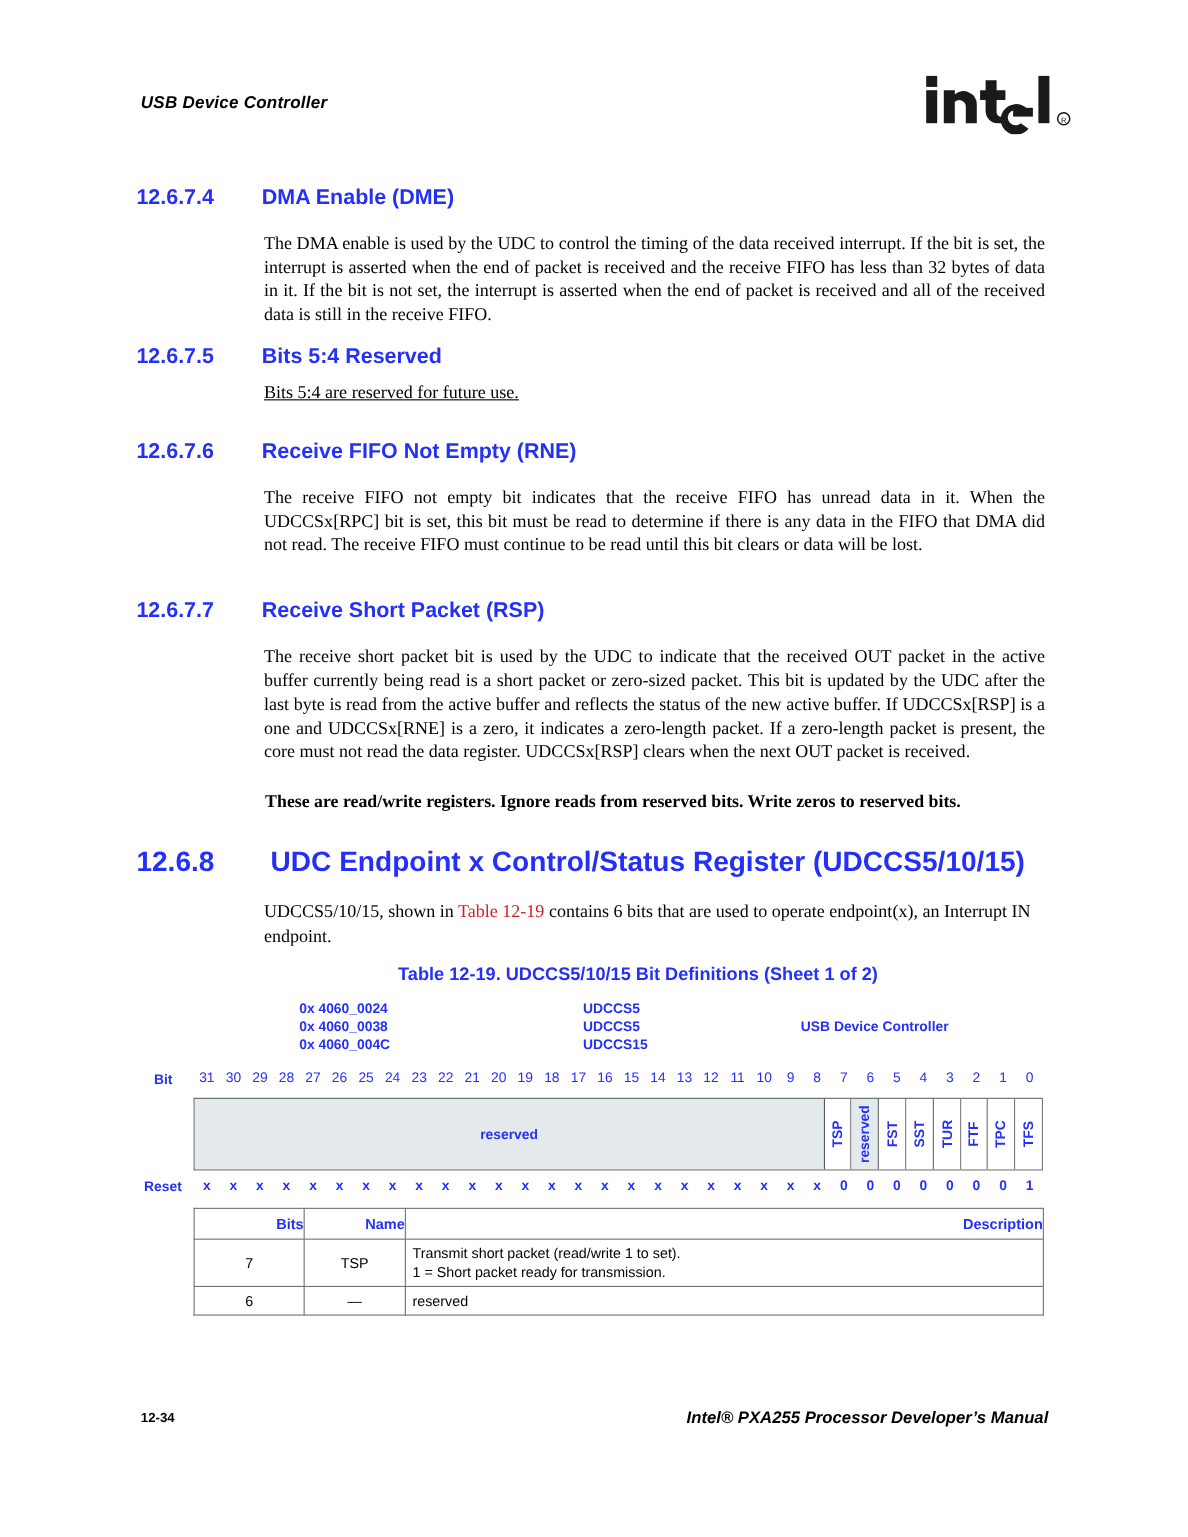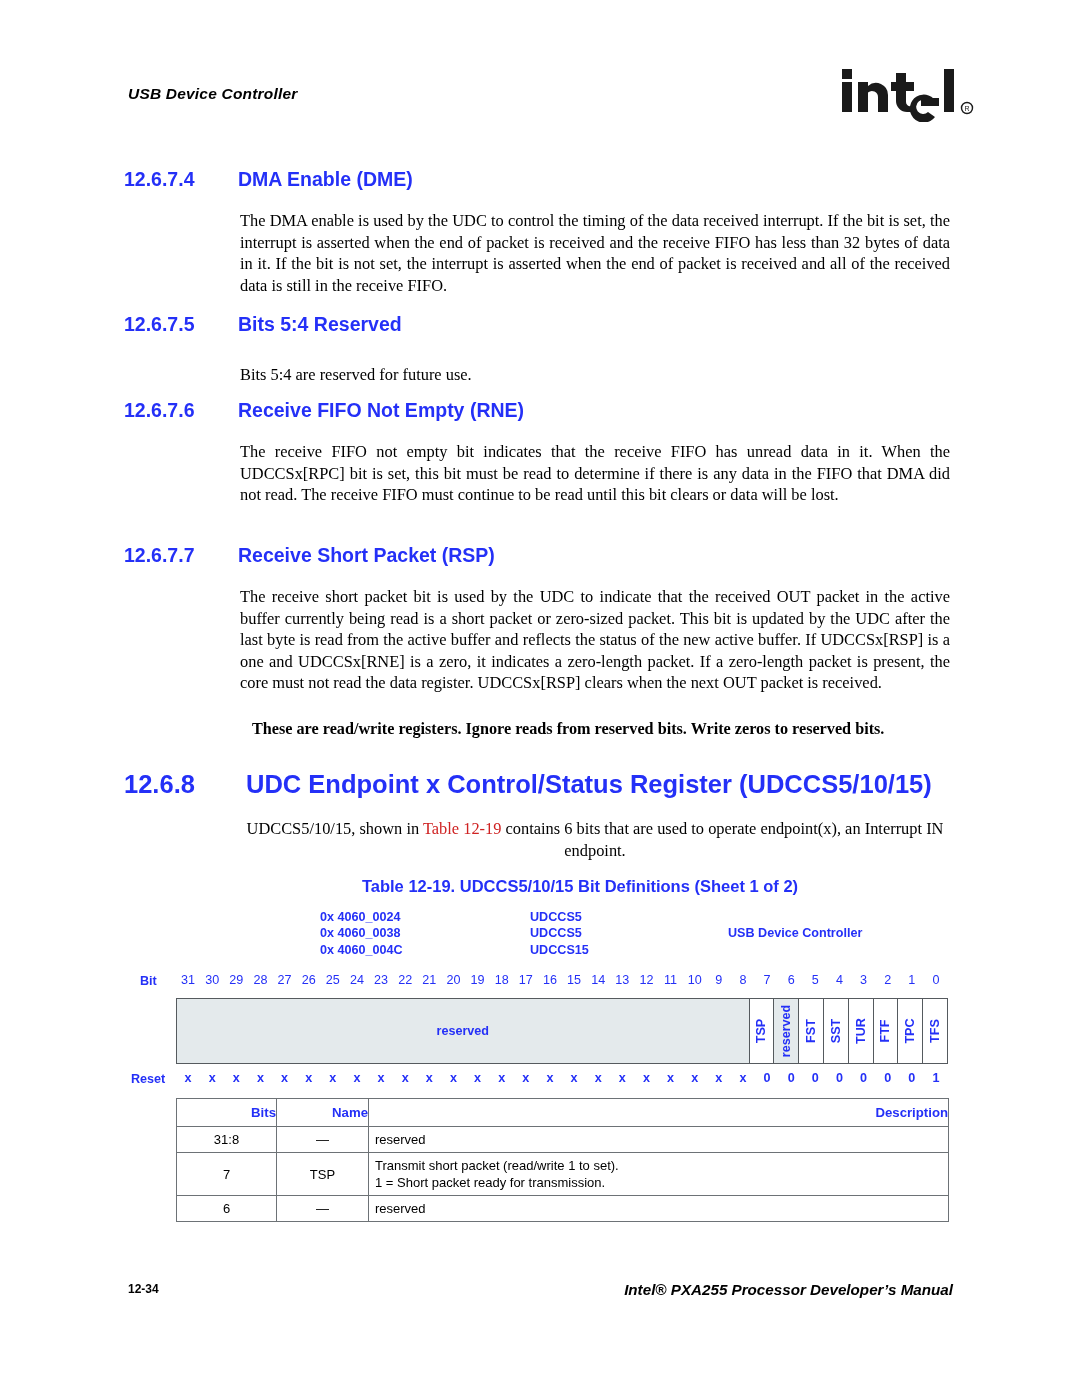--- a/index.html
+++ b/index.html
@@ -75,21 +75,21 @@
     width: 710px;
     font-family: "Liberation Serif", serif;
     font-size: 16.4px;
     line-height: 21.5px;
     color: #000;
     text-align: left;
   }
   .body-par.justify { text-align: justify; }
   .note-bold {
     position: absolute;
-    left: 252px;
+    left: 241px;
     width: 714px;
     font-family: "Liberation Serif", serif;
     font-weight: bold;
     font-size: 16.2px;
     line-height: 21px;
   }
   .xref { color: #cf2222; }
 
   
   .table-caption {
@@ -108,21 +108,21 @@
     position: absolute;
     left: 272px;
     top: 909px;
     font-family: "Liberation Sans", sans-serif;
     font-weight: bold;
     font-size: 12.6px;
     color: #2430f7;
     line-height: 16.3px;
   }
   .addr-row { position: relative; height: 16.3px; white-space: nowrap; }
-  .addr-row .a-addr { position: absolute; left: 0; top: 0; margin-left: 48px; }
+  .addr-row .a-addr { position: absolute; left: 0; top: 0; }
   .addr-row .a-name { position: absolute; left: 258px; top: 0; }
   .addr-row .a-unit { position: absolute; left: 456px; top: 0; }
 
   
   .bit-label {
     position: absolute;
     left: 140px;
     top: 974px;
     font-family: "Liberation Sans", sans-serif;
     font-weight: bold;
@@ -315,42 +315,42 @@
   <div class="h4" style="left:124px; top:168px;">
     <span class="num">12.6.7.4</span>
     <span class="txt">DMA Enable (DME)</span>
   </div>
   <div class="body-par justify" style="top:210px;">The DMA enable is used by the UDC to control the timing of the data received interrupt. If the bit is set, the interrupt is asserted when the end of packet is received and the receive FIFO has less than 32 bytes of data in it. If the bit is not set, the interrupt is asserted when the end of packet is received and all of the received data is still in the receive FIFO.</div>
 
   <div class="h4" style="left:124px; top:313px;">
     <span class="num">12.6.7.5</span>
     <span class="txt">Bits 5:4 Reserved</span>
   </div>
-  <div class="body-par" style="top:364px;">Bits 5:4 are reserved for future use.</div>
+  <div class="body-par" style="top:346px;text-decoration:underline;">Bits 5:4 are reserved for future use.</div>
 
   <div class="h4" style="left:124px; top:399px;">
     <span class="num">12.6.7.6</span>
     <span class="txt">Receive FIFO Not Empty (RNE)</span>
   </div>
   <div class="body-par justify" style="top:441px;">The receive FIFO not empty bit indicates that the receive FIFO has unread data in it. When the UDCCSx[RPC] bit is set, this bit must be read to determine if there is any data in the FIFO that DMA did not read. The receive FIFO must continue to be read until this bit clears or data will be lost.</div>
 
   <div class="h4" style="left:124px; top:544px;">
     <span class="num">12.6.7.7</span>
     <span class="txt">Receive Short Packet (RSP)</span>
   </div>
   <div class="body-par justify" style="top:586px;">The receive short packet bit is used by the UDC to indicate that the received OUT packet in the active buffer currently being read is a short packet or zero-sized packet. This bit is updated by the UDC after the last byte is read from the active buffer and reflects the status of the new active buffer. If UDCCSx[RSP] is a one and UDCCSx[RNE] is a zero, it indicates a zero-length packet. If a zero-length packet is present, the core must not read the data register. UDCCSx[RSP] clears when the next OUT packet is received.</div>
 
   <div class="note-bold" style="top:719px;">These are read/write registers. Ignore reads from reserved bits. Write zeros to reserved bits.</div>
 
   <div class="h3" style="top:770px;">
     <span class="num">12.6.8</span>
     <span class="txt">UDC Endpoint x Control/Status Register (UDCCS5/10/15)</span>
   </div>
 
-  <div class="body-par" style="top:818px;text-align:center;"><span>UDCCS5/10/15, shown in </span><span class="xref">Table 12-19</span><span> contains 6 bits that are used to operate endpoint(x), an Interrupt IN endpoint.</span></div>
+  <div class="body-par" style="top:818px;"><span>UDCCS5/10/15, shown in </span><span class="xref">Table 12-19</span><span> contains 6 bits that are used to operate endpoint(x), an Interrupt IN endpoint.</span></div>
 
   <div class="table-caption" style="top:877px;margin-left:40px;">Table 12-19. UDCCS5/10/15 Bit Definitions (Sheet 1 of 2)</div>
 
   <div class="addr-block">
     <div class="addr-row">
       <span class="a-addr">0x 4060_0024</span>
       <span class="a-name">UDCCS5</span>
       <span class="a-unit"></span>
     </div>
     <div class="addr-row">
@@ -475,25 +475,20 @@
     </colgroup>
     <thead>
       <tr>
         <th>Bits</th>
         <th>Name</th>
         <th>Description</th>
       </tr>
     </thead>
     <tbody id="def-table-body">
         <tr>
-          <td class="c-bits">31:8</td>
-          <td class="c-name">—</td>
-          <td class="c-desc">reserved</td>
-        </tr>
-        <tr>
           <td class="c-bits">7</td>
           <td class="c-name">TSP</td>
           <td class="c-desc">Transmit short packet (read/write 1 to set).
 1 =  Short packet ready for transmission.</td>
         </tr>
         <tr>
           <td class="c-bits">6</td>
           <td class="c-name">—</td>
           <td class="c-desc">reserved</td>
         </tr>

